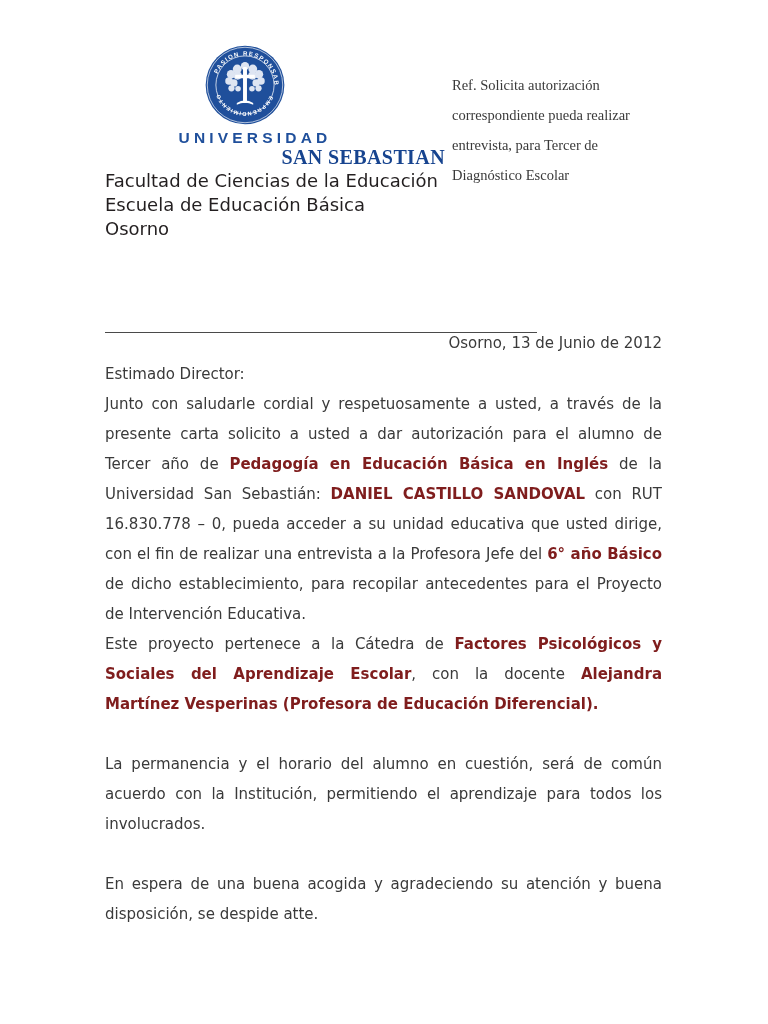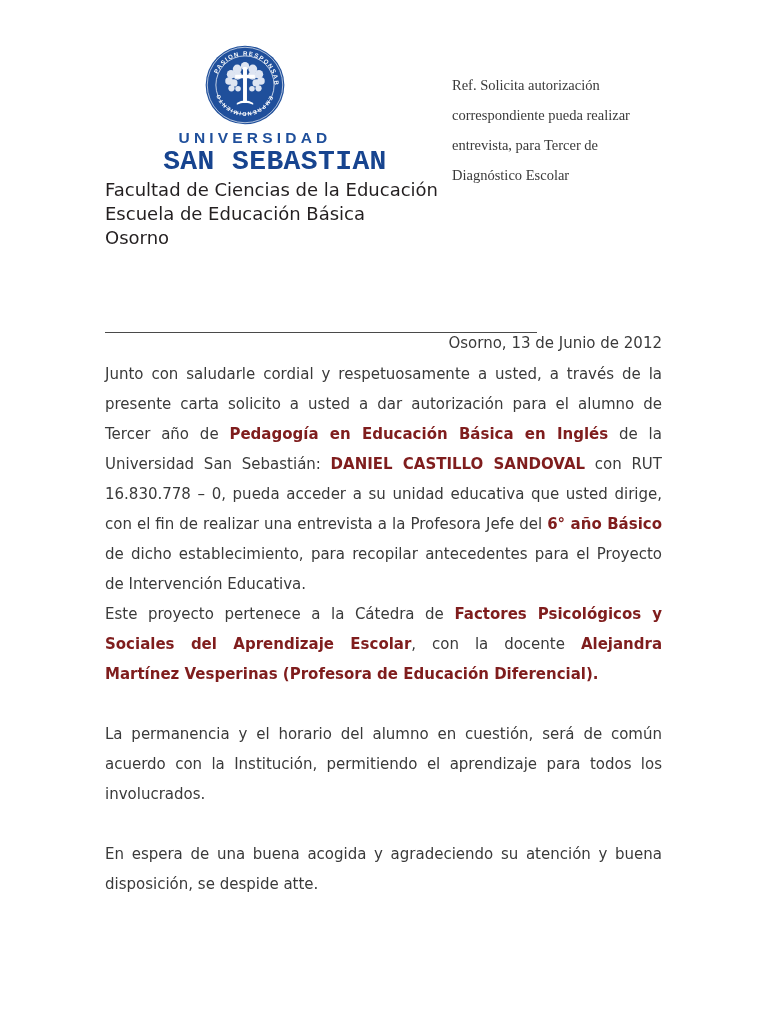--- a/index.html
+++ b/index.html
@@ -61,26 +61,26 @@
     font-family: "Liberation Sans", sans-serif;
     font-weight: bold;
     font-size: 15.5px;
     letter-spacing: 4.2px;
     color: #1f4f9b;
     text-align: center;
     padding-right: 40px;
     line-height: 1.05;
   }
   .brand-main {
-    font-family: Liberation Mono, monospace;
+    font-family: Liberation Serif, serif;
     font-weight: bold;
-    font-size: 28px;
+    font-size: 20px;
     letter-spacing: 0.4px;
     color: #17448f;
-    text-align: center;
+    text-align: right;
     line-height: 1.05;
     margin-top: 1px;
   }
 
   .faculty {
     font-family: "DejaVu Sans", sans-serif;
     font-size: 18px;
     color: #231f20;
     line-height: 1.33;
     margin-top: 1px;
@@ -223,20 +223,21 @@
     <div>Diagnóstico Escolar</div>
   </div>
 
 
   <div class="rule"></div>
 
   <div class="datecity">Osorno, 13 de Junio de 2012</div>
 
   <div class="body">
 
+    <p class="plain">Estimado Director:</p>
 
     <p><span>Junto con saludarle cordial y respetuosamente a usted, a través de la presente carta solicito a usted a dar autorización para el alumno de Tercer año de </span><b>Pedagogía en Educación Básica en Inglés</b><span> de la Universidad San Sebastián: </span><b>DANIEL CASTILLO SANDOVAL</b><span> con RUT 16.830.778 – 0, pueda acceder a su unidad educativa que usted dirige, con el fin de realizar una entrevista a la Profesora Jefe del </span><b>6° año Básico</b><span> de dicho establecimiento, para recopilar antecedentes para el Proyecto de Intervención Educativa.</span></p>
 
     <p><span>Este proyecto pertenece a la Cátedra de </span><b>Factores Psicológicos y Sociales del Aprendizaje Escolar</b><span>, con la docente </span><b>Alejandra Martínez Vesperinas (Profesora de Educación Diferencial).</b></p>
 
     <div class="gap"></div>
 
     <p>La permanencia y el horario del alumno en cuestión, será de común acuerdo con la Institución, permitiendo el aprendizaje para todos los involucrados.</p>
 
     <div class="gap"></div>

